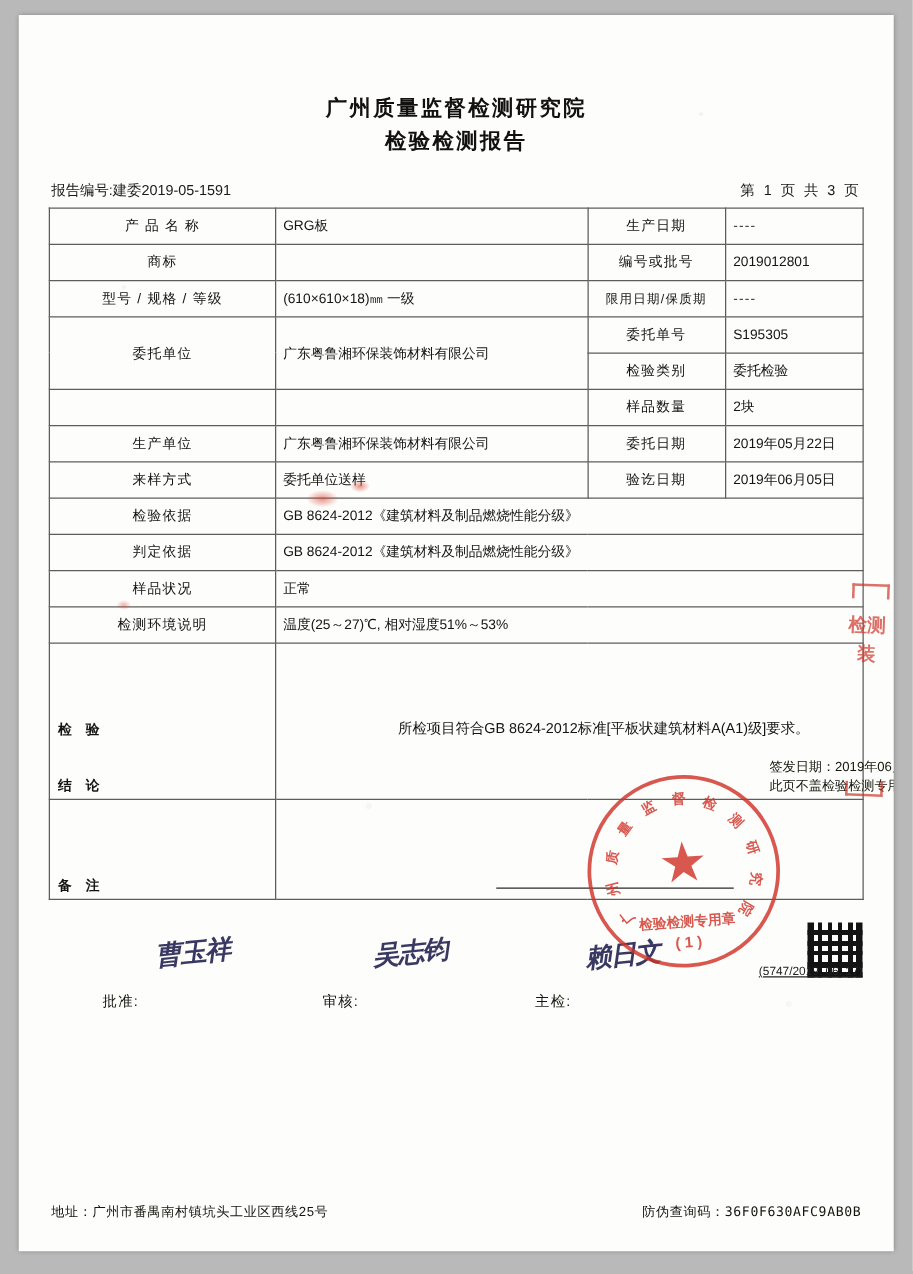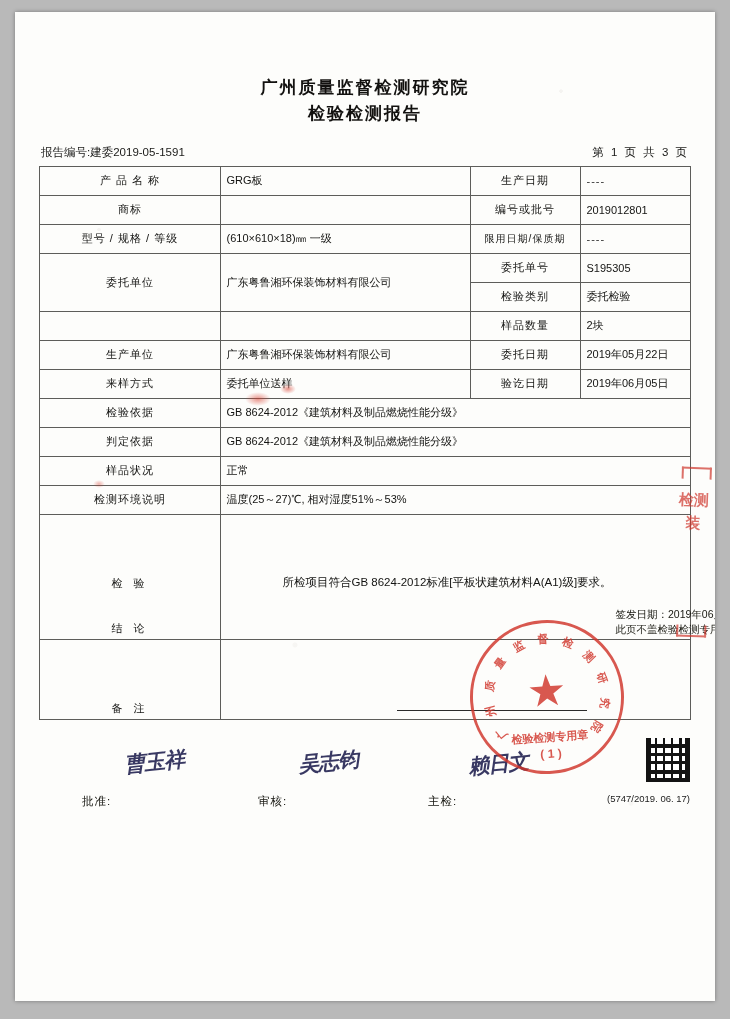--- a/index.html
+++ b/index.html
@@ -66,29 +66,29 @@
     padding: 3px 6px;
     vertical-align: middle;
     height: 22px;
   }
   .lbl {
     text-align: center;
     letter-spacing: 1px;
     white-space: nowrap;
   }
   .lbl-sp {
-    text-align: center;
     letter-spacing: 4px;
     white-space: nowrap;
+    font-weight: bold;
   }
   .val { text-align: left; padding-left: 8px; }
   .dash { color: #333; letter-spacing: 1px; }
   .tall { height: 44px; }
   .concl-cell { height: 160px; vertical-align: top; position: relative; }
-  .concl-text { padding: 12px 0 0 56px; font-size: 11.5px; }
+  .concl-text { padding: 12px 0 0 56px; font-size: 11.5px; text-align: center; }
   .remark-cell { height: 132px; vertical-align: top; }
   .remark-line {
     display: block;
     width: 190px;
     border-bottom: 1px solid #2b2b2b;
     margin: 62px 0 0 170px;
     height: 1px;
   }
   .sign-note {
     position: absolute;
@@ -130,23 +130,24 @@
     background-color: #fff;
     background-image:
       linear-gradient(90deg, #000 12%, transparent 12% 20%, #000 20% 26%, transparent 26% 38%, #000 38% 44%, transparent 44% 56%, #000 56% 62%, transparent 62% 74%, #000 74% 82%, transparent 82% 88%, #000 88%),
       linear-gradient(0deg, #000 10%, transparent 10% 18%, #000 18% 28%, transparent 28% 40%, #000 40% 48%, transparent 48% 58%, #000 58% 66%, transparent 66% 78%, #000 78% 86%, transparent 86%);
     background-blend-mode: multiply;
     opacity: 0.92;
   }
   .code-line {
     position: absolute;
     right: 0;
-    top: 49px;
+    top: 28px;
     font-size: 9.5px;
     color: #222;
+    text-decoration: underline;
   }
 
   .footer {
     position: absolute;
     left: 26px;
     right: 26px;
     bottom: 24px;
     display: flex;
     justify-content: space-between;
     font-size: 10.5px;
@@ -357,20 +358,24 @@
     <div class="sign-item" style="left:218px">审核:</div>
     <div class="sign-hand" style="left:258px; top:4px">吴志钧</div>
 
     <div class="sign-item" style="left:388px">主检:</div>
     <div class="sign-hand" style="left:428px; top:6px">赖日文</div>
 
     <div class="qr"></div>
     <div class="code-line">(5747/2019. 06. 17)</div>
   </div>
 
+  <div class="footer">
+    <div class="footer-left">地址：广州市番禺南村镇坑头工业区西线25号</div>
+    <div class="footer-right">防伪查询码：36F0F630AFC9AB0B</div>
+  </div>
 
   <div class="seal">
     <div class="ring-text">
         <span style="transform: translate(-47.5108px, 33.2674px) rotate(-125deg) translate(-50%, -50%);">广</span>
         <span style="transform: translate(-57.1188px, 10.0716px) rotate(-100deg) translate(-50%, -50%);">州</span>
         <span style="transform: translate(-56.0237px, -15.0115px) rotate(-75deg) translate(-50%, -50%);">质</span>
         <span style="transform: translate(-44.4306px, -37.2817px) rotate(-50deg) translate(-50%, -50%);">量</span>
         <span style="transform: translate(-24.5119px, -52.5659px) rotate(-25deg) translate(-50%, -50%);">监</span>
         <span style="transform: translate(3.55148e-15px, -58px) rotate(0deg) translate(-50%, -50%);">督</span>
         <span style="transform: translate(24.5119px, -52.5659px) rotate(25deg) translate(-50%, -50%);">检</span>

